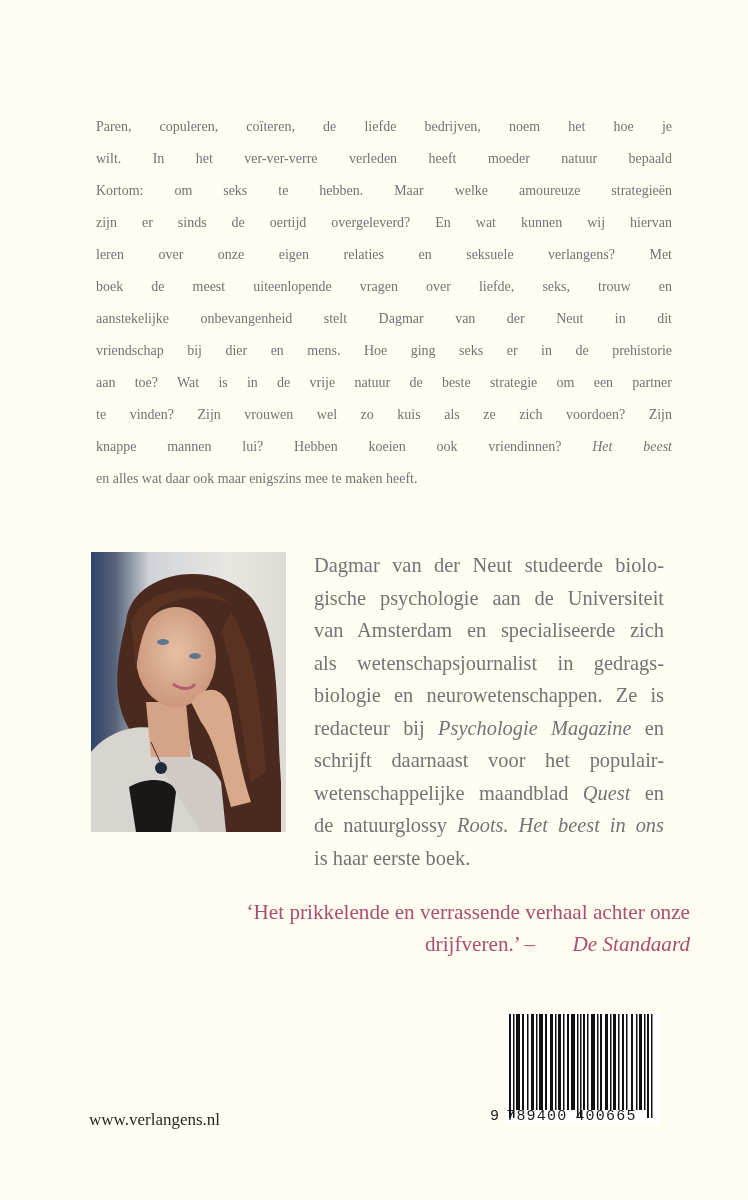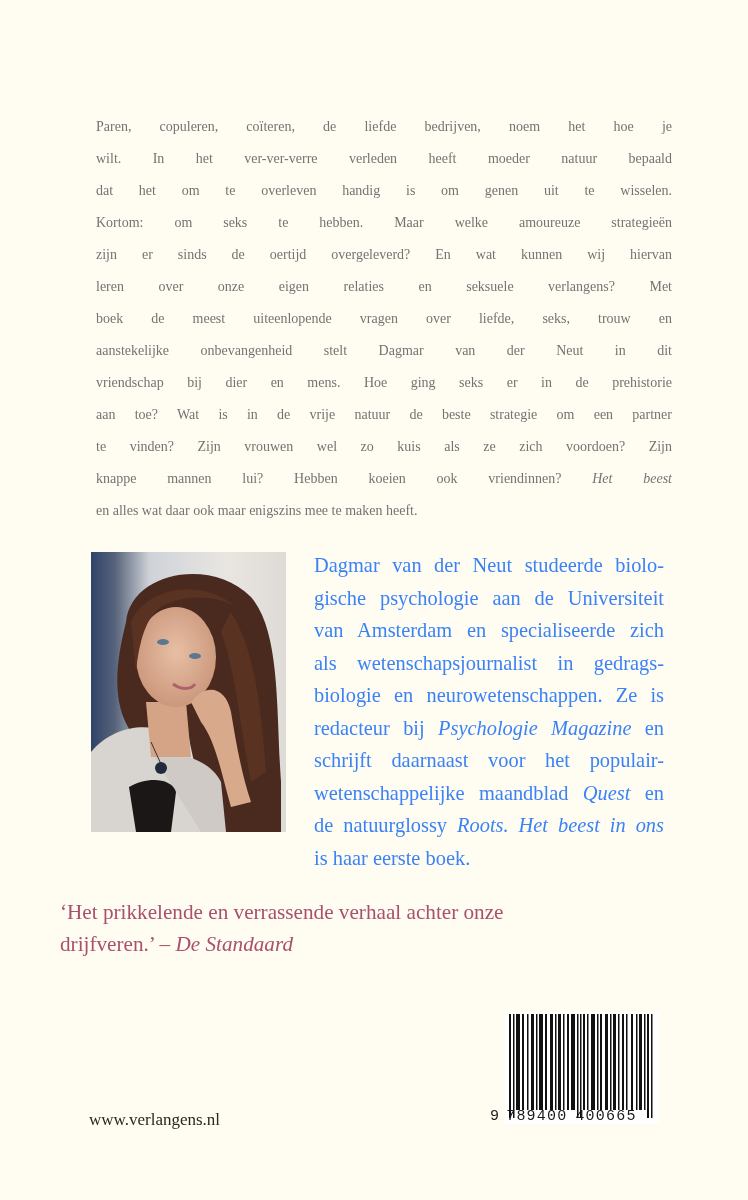--- a/index.html
+++ b/index.html
@@ -48,46 +48,46 @@
     }
     .photo svg { display: block; }
 
     .bio {
       position: absolute;
       left: 314px;
       top: 549px;
       width: 350px;
       font-size: 20.4px;
       line-height: 32.5px;
-      color: #3b82f6;
+      color: #737373;
       margin: 0;
     }
     .bio .line {
       display: block;
       white-space: nowrap;
       text-align: justify;
       text-align-last: justify;
       height: 32.5px;
     }
     .bio .line.last { text-align-last: left; }
     .bio i { font-style: italic; }
 
     .quote {
       position: absolute;
       left: 60px;
       top: 896px;
       width: 630px;
-      text-align: left;
+      text-align: right;
       font-size: 21.2px;
       line-height: 32px;
       color: #a9506f;
       margin: 0;
     }
     .quote .line { display: block; white-space: nowrap; }
-    .quote i { font-style: italic; }
+    .quote i { font-style: italic; margin-left: 32px; }
 
     .barcode {
       position: absolute;
       left: 505px;
       top: 1012px;
       width: 154px;
       height: 112px;
       background: #ffffff;
     }
     .barcode svg { display: block; }
@@ -110,21 +110,20 @@
       font-size: 17px;
       color: #2b2622;
     }
   </style>
 </head>
 <body>
 
 <div class="blurb">
   <span class="line">Paren, copuleren, coïteren, de liefde bedrijven, noem het hoe je</span>
   <span class="line">wilt. In het ver-ver-verre verleden heeft moeder natuur bepaald</span>
-  <span class="line">dat het om te overleven handig is om genen uit te wisselen.</span>
   <span class="line">Kortom: om seks te hebben. Maar welke amoureuze strategieën</span>
   <span class="line">zijn er sinds de oertijd overgeleverd? En wat kunnen wij hiervan</span>
   <span class="line">leren over onze eigen relaties en seksuele verlangens? Met</span>
   <span class="line">boek de meest uiteenlopende vragen over liefde, seks, trouw en</span>
   <span class="line">aanstekelijke onbevangenheid stelt Dagmar van der Neut in dit</span>
   <span class="line">vriendschap bij dier en mens. Hoe ging seks er in de prehistorie</span>
   <span class="line">aan toe? Wat is in de vrije natuur de beste strategie om een partner</span>
   <span class="line">te vinden? Zijn vrouwen wel zo kuis als ze zich voordoen? Zijn</span>
   <span class="line"><span>knappe mannen lui? Hebben koeien ook vriendinnen? </span><i>Het beest</i></span>
   <span class="line last">en alles wat daar ook maar enigszins mee te maken heeft.</span>

